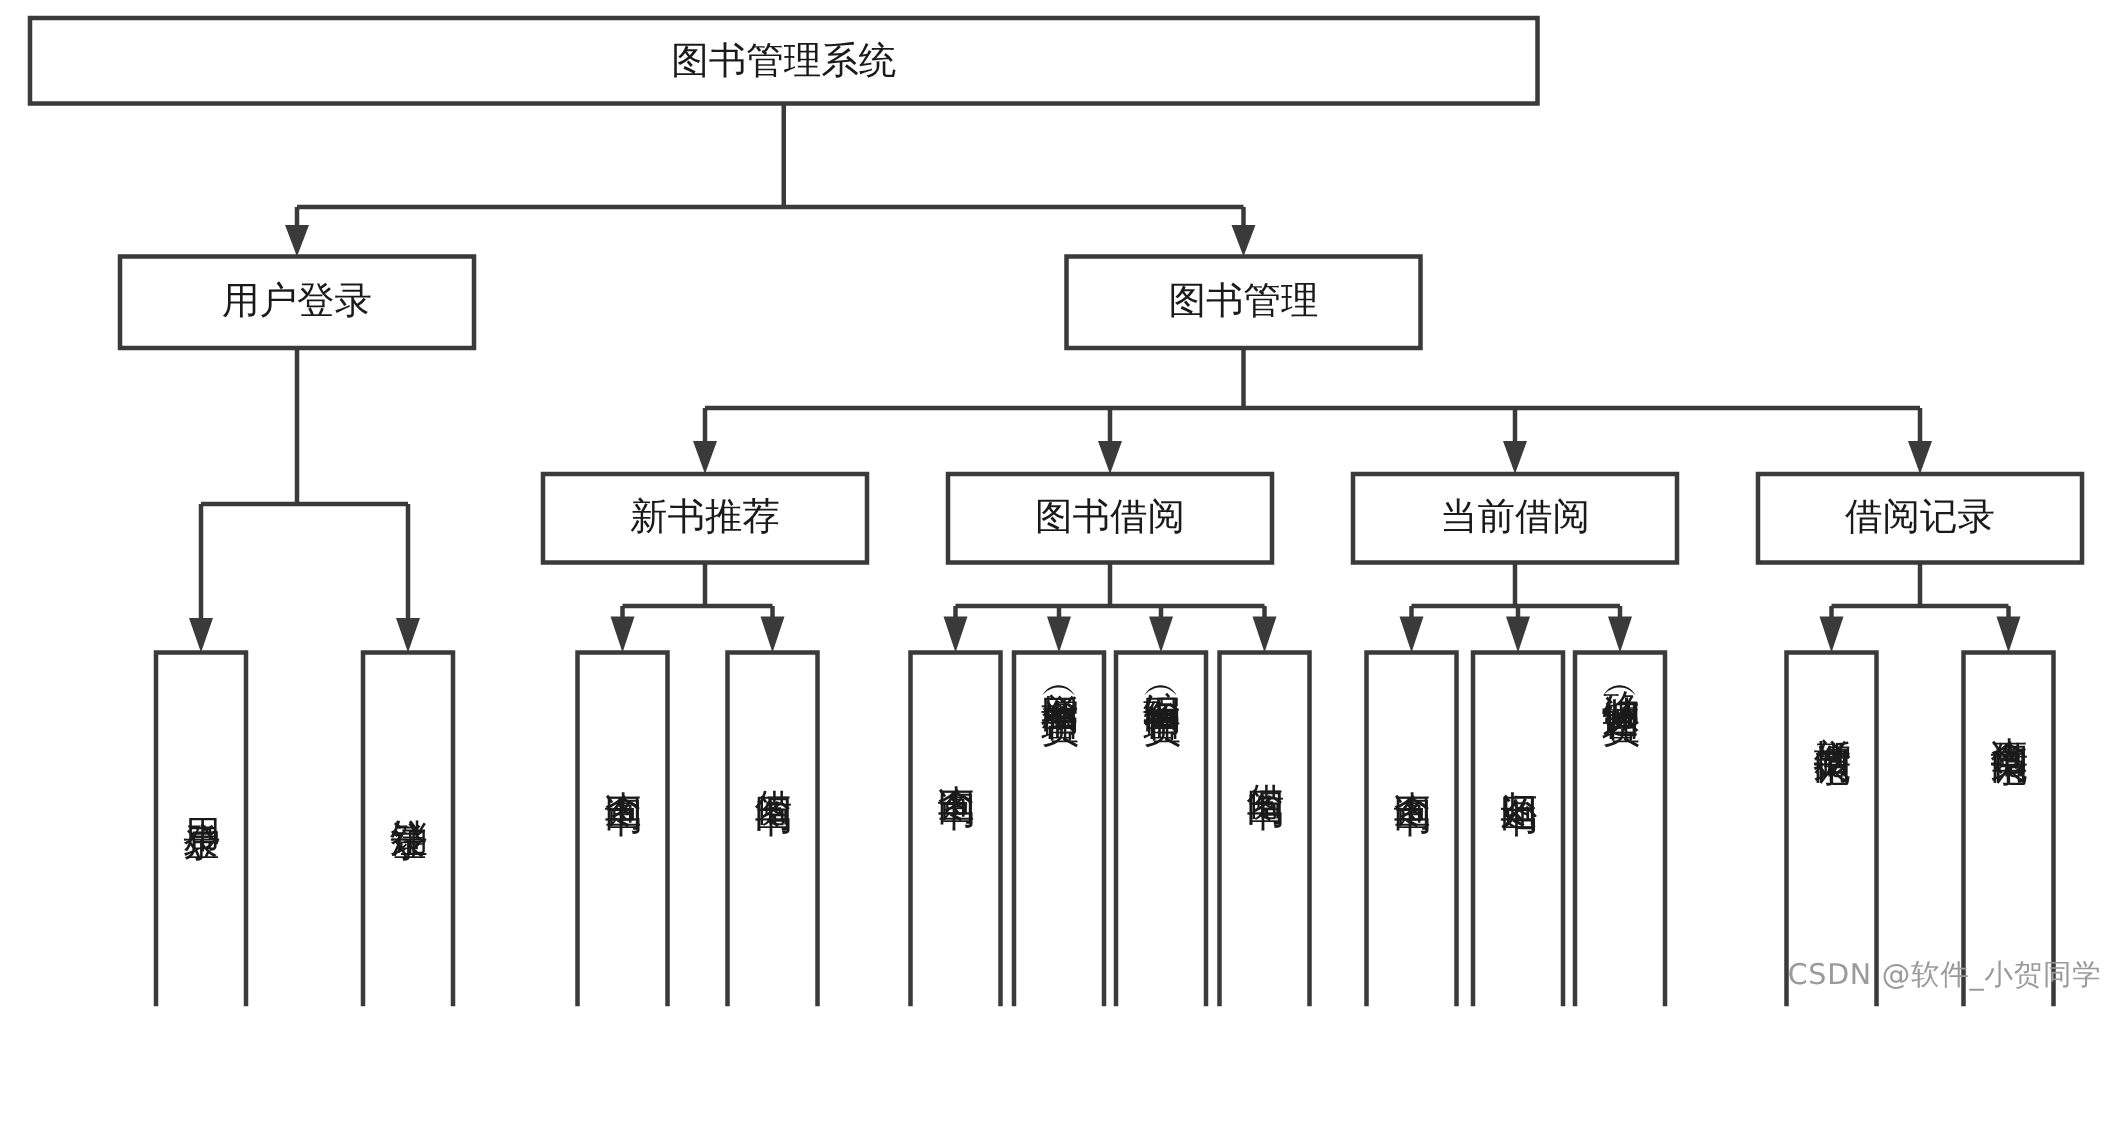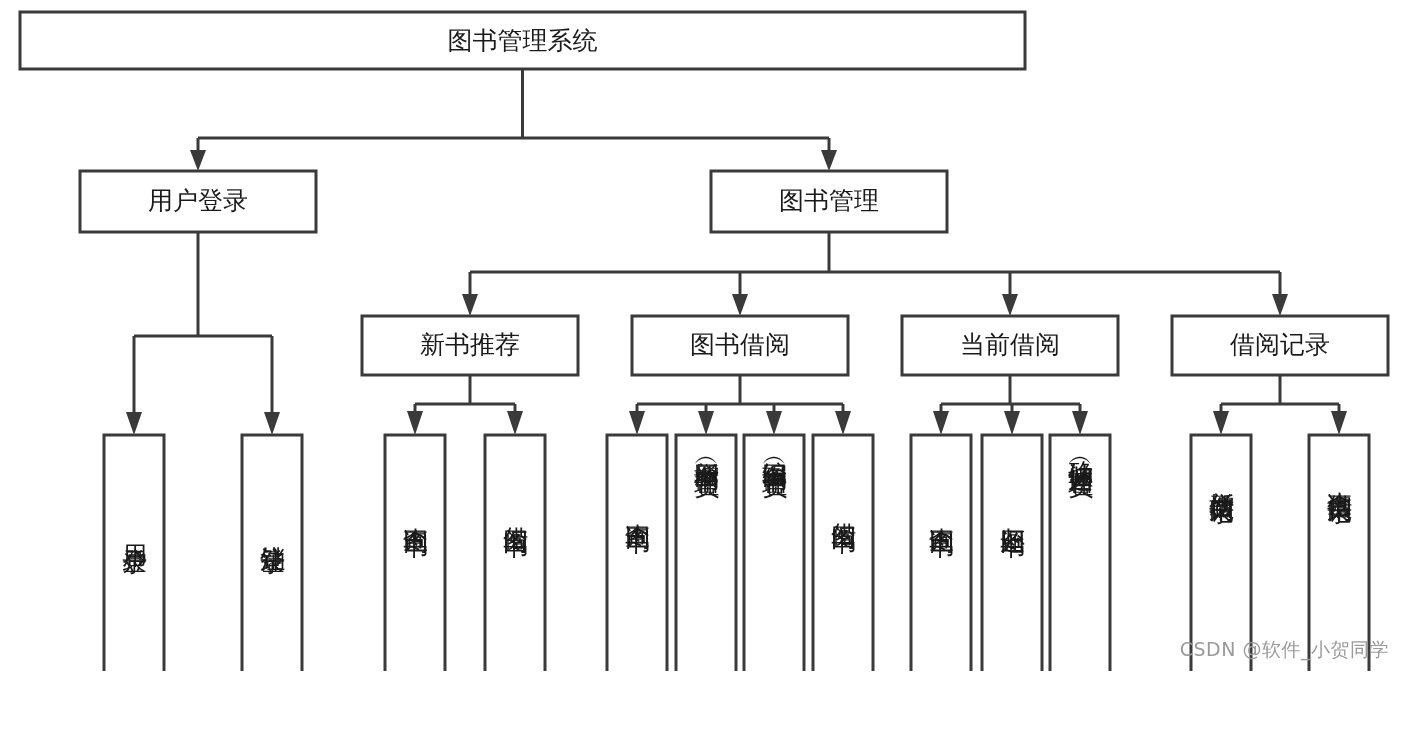--- a/index.html
+++ b/index.html
@@ -72,21 +72,21 @@
     text-orientation: upright;
     font-family: "DejaVu Sans", "Liberation Sans", sans-serif;
     font-size: 25px;
     line-height: 1.05;
     color: #1a1a1a;
     letter-spacing: 2px;
     white-space: nowrap;
   }
   #watermark {
     position: absolute;
-    right: 16px;
+    right: 4px;
     bottom: 8px;
     font-family: "DejaVu Sans", "Liberation Sans", sans-serif;
     font-size: 19px;
     color: #9a9a9a;
     letter-spacing: 0.5px;
     white-space: nowrap;
   }
 </style>
 </head>
 <body>

